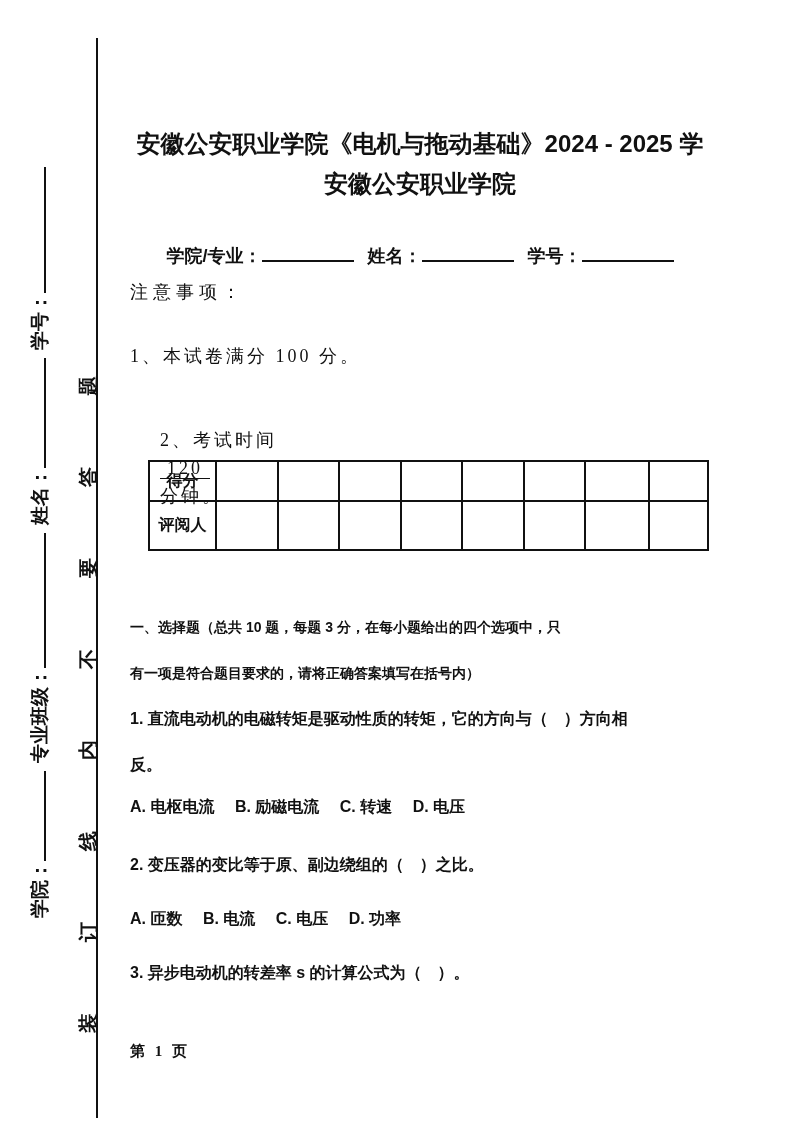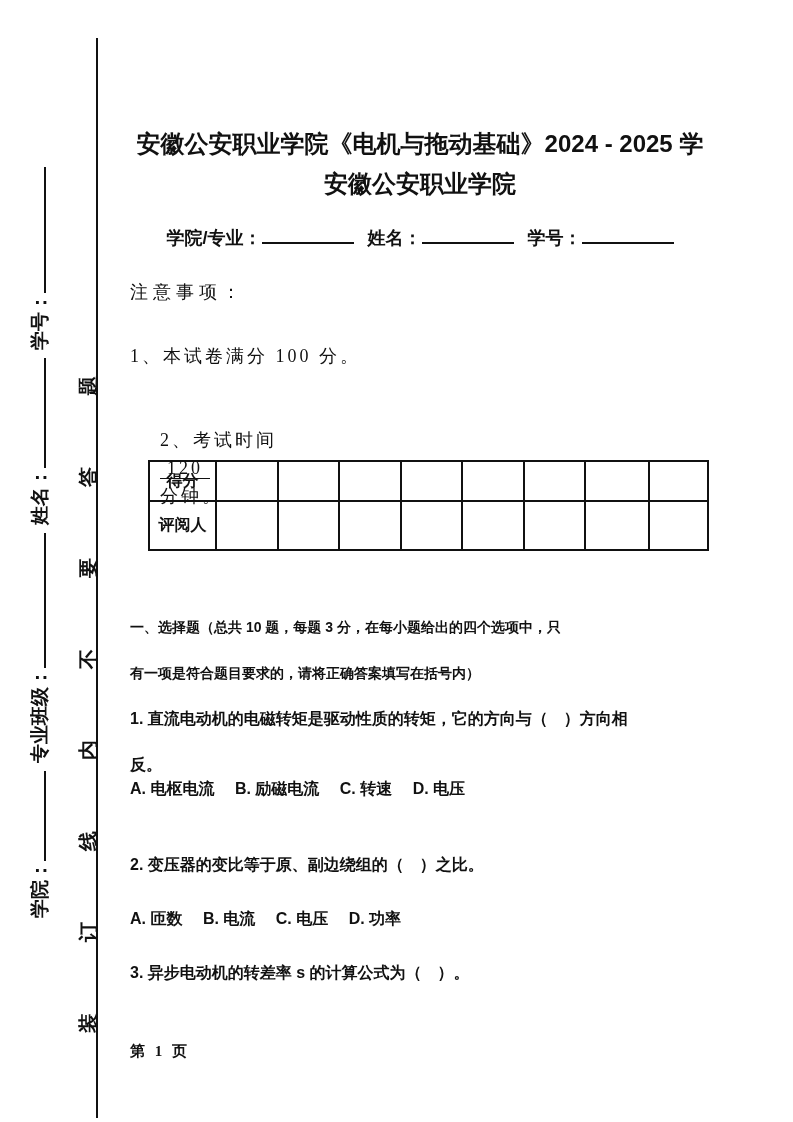--- a/index.html
+++ b/index.html
@@ -42,21 +42,21 @@
     width:685px;height:30px;line-height:30px;
     font-size:20px;font-weight:600;letter-spacing:71px;
   }
   
   .content-block{position:absolute;left:130px;width:580px;}
   .exam-title{
     top:124px;text-align:center;
     font-size:24px;font-weight:700;line-height:40px;
   }
   .form-line{
-    top:224px;text-align:center;
+    top:242px;text-align:center;
     font-size:18px;font-weight:700;line-height:26px;
     white-space:nowrap;
   }
   .form-blank{
     display:inline-block;width:92px;height:18px;
     border-bottom:2px solid #111;
     margin-right:14px;vertical-align:baseline;
   }
   .form-blank.last{margin-right:0;}
   .song{font-family:"Liberation Serif","DejaVu Serif",serif;font-weight:400;}
@@ -75,21 +75,21 @@
     font-size:16px;font-weight:700;
     padding:0;
   }
   .score-table tr.r-head td{height:33px;}
   .score-table tr.r-score td{height:38px;}
   .score-table tr.r-reviewer td{height:47px;}
   
   .section-heading{top:604px;font-size:14px;font-weight:600;line-height:46px;white-space:nowrap;}
   .q-block{font-size:16px;font-weight:700;line-height:46px;white-space:nowrap;}
   .q1{top:696px;}
-  .q1-options{top:772px;line-height:34px;}
+  .q1-options{top:790px;line-height:34px;}
   .q2{top:848px;line-height:34px;}
   .q2-options{top:902px;line-height:34px;}
   .q3{top:956px;line-height:34px;}
   .page-footer{
     top:1040px;text-align:left;
     font-family:"Liberation Serif","DejaVu Serif",serif;
     font-size:15px;font-weight:700;line-height:22px;letter-spacing:3px;
   }
 </style>
 </head>

